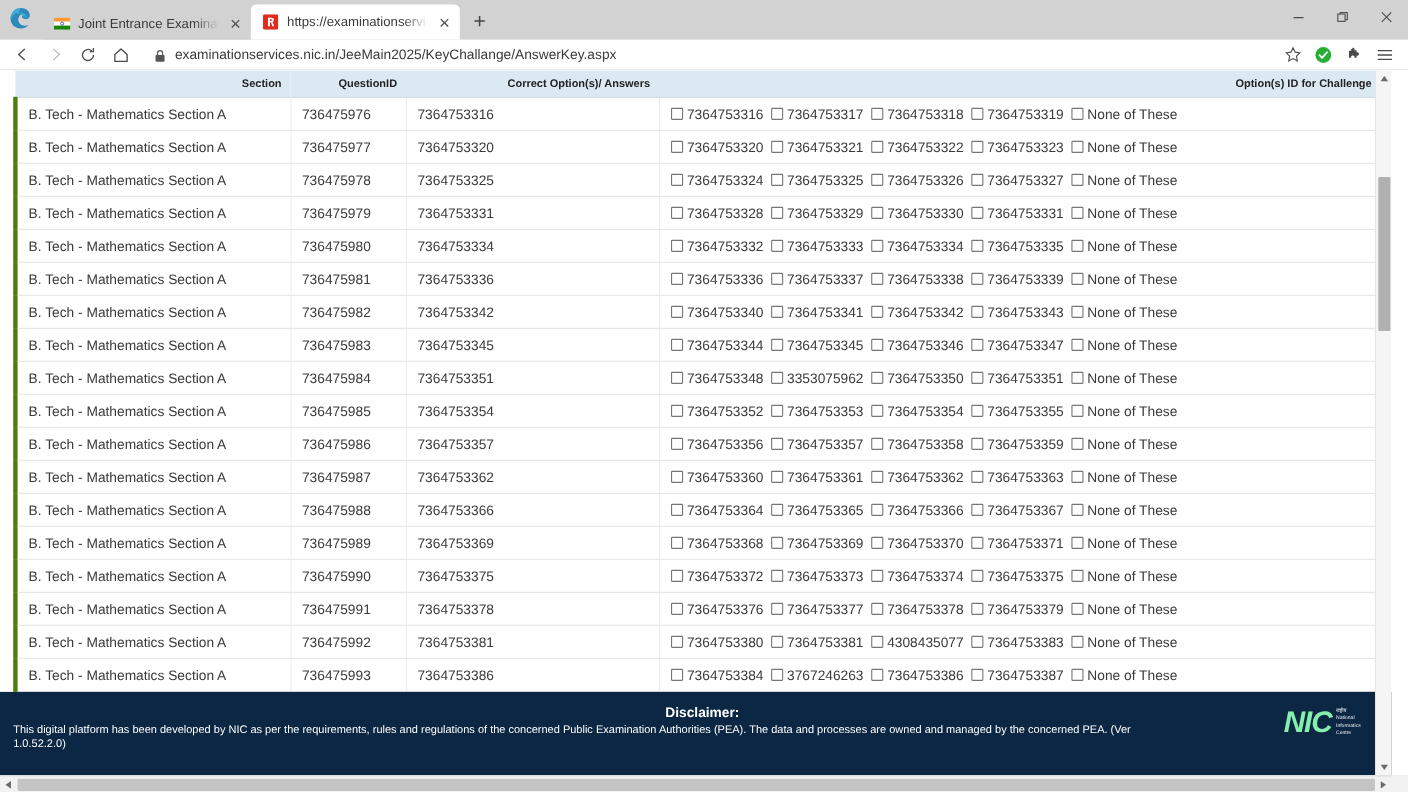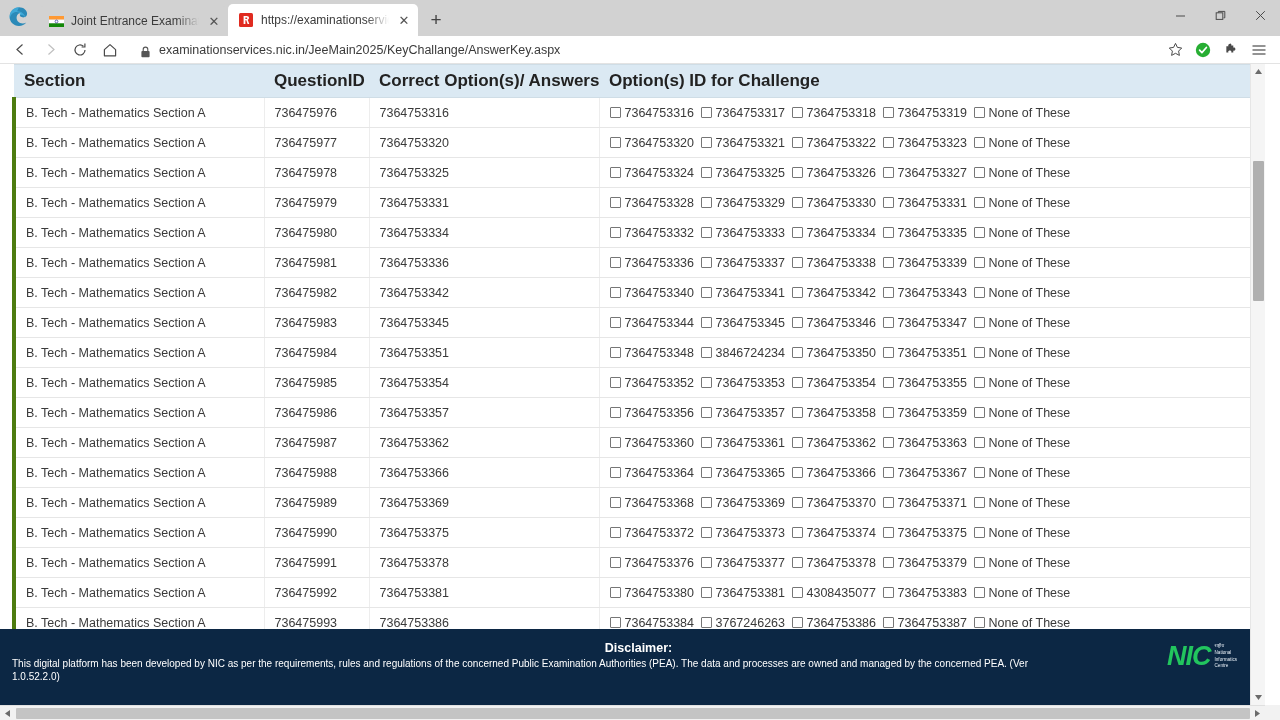--- a/index.html
+++ b/index.html
@@ -101,23 +101,23 @@
   
   table.keytable {
     width: 1241px; margin-left: 12px;
     border-collapse: collapse;
     table-layout: fixed;
     font-size: 12.5px;
     color: #333;
   }
   table.keytable th {
     background: #dbe9f3;
-    text-align: left;
+    text-align: right;
     font-weight: bold;
-    font-size: 17px;
+    font-size: 10px;
     color: #222;
     padding: 6px 8px 6px 10px;
     border-top: 1px solid #cfdde6;
     border-bottom: 1px solid #cfdde6;
     height: 24px;
     white-space: nowrap;
   }
   table.keytable td {
     padding: 0 8px 0 10px;
     height: 30px;
@@ -162,21 +162,21 @@
   .footer .dis-title { font-weight: bold; font-size: 12.5px; margin-bottom: 2px; text-align: center; }
   .footer .dis-body { font-size: 10px; line-height: 1.32; max-width: 1050px; }
   .nic-logo {
     position: absolute; right: 28px; top: 14px;
     display: flex; align-items: center; gap: 4px;
   }
   .nic-word {
     font-family: "Liberation Sans", sans-serif;
     font-weight: bold; font-style: italic;
     font-size: 27px; letter-spacing: -1px;
-    color: #22c55e; line-height: 1;
+    color: #86efac; line-height: 1;
   }
   .nic-sub { font-size: 4.6px; line-height: 1.45; color: #e7eef5; }
 
   
   .vscroll {
     position: absolute; right: 0; top: 0;
     width: 15px; height: 641px;
     background: #f5f5f5; border-left: 1px solid #e6e6e6;
   }
   .vscroll .arrow-up, .vscroll .arrow-dn {
@@ -586,21 +586,21 @@
               <td>736475984</td>
               <td>7364753351</td>
               <td>
                 <div class="optwrap">
                   <label class="opt">
                     <span class="cbx"></span>
                     <span>7364753348</span>
                   </label>
                   <label class="opt">
                     <span class="cbx"></span>
-                    <span>3846724234</span>
+                    <span>3353075962</span>
                   </label>
                   <label class="opt">
                     <span class="cbx"></span>
                     <span>7364753350</span>
                   </label>
                   <label class="opt">
                     <span class="cbx"></span>
                     <span>7364753351</span>
                   </label>
                   <label class="opt none">

